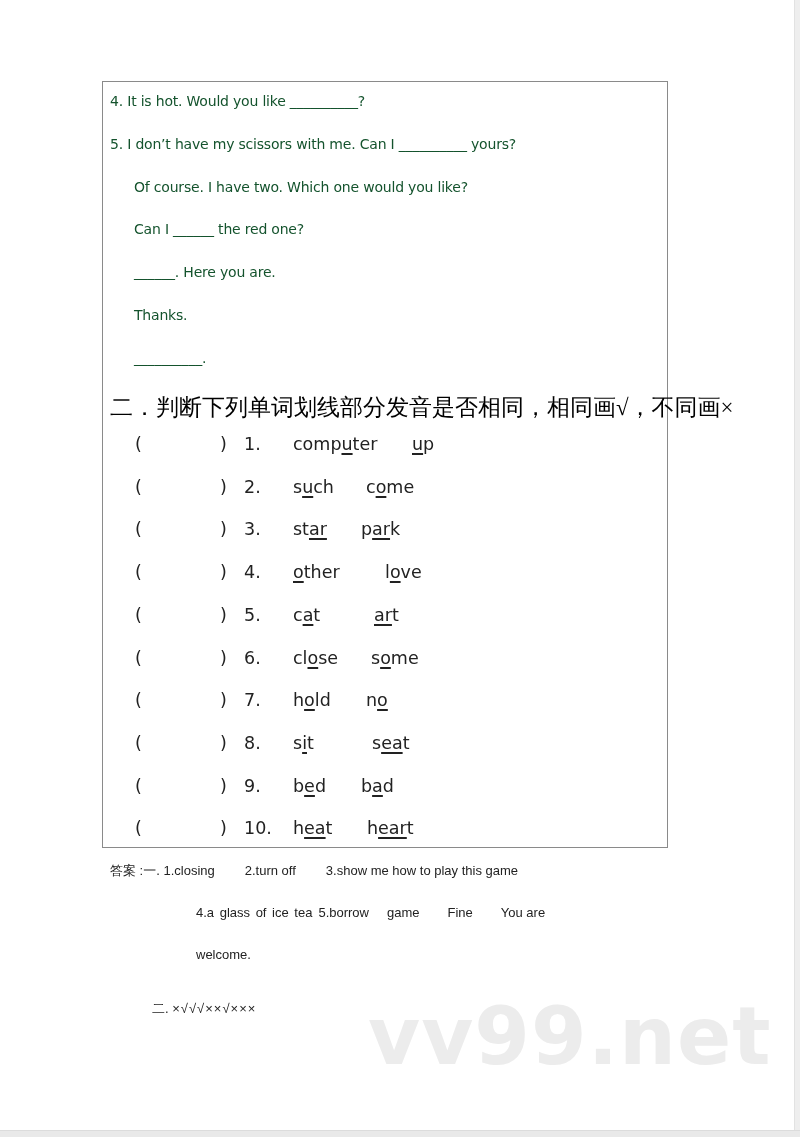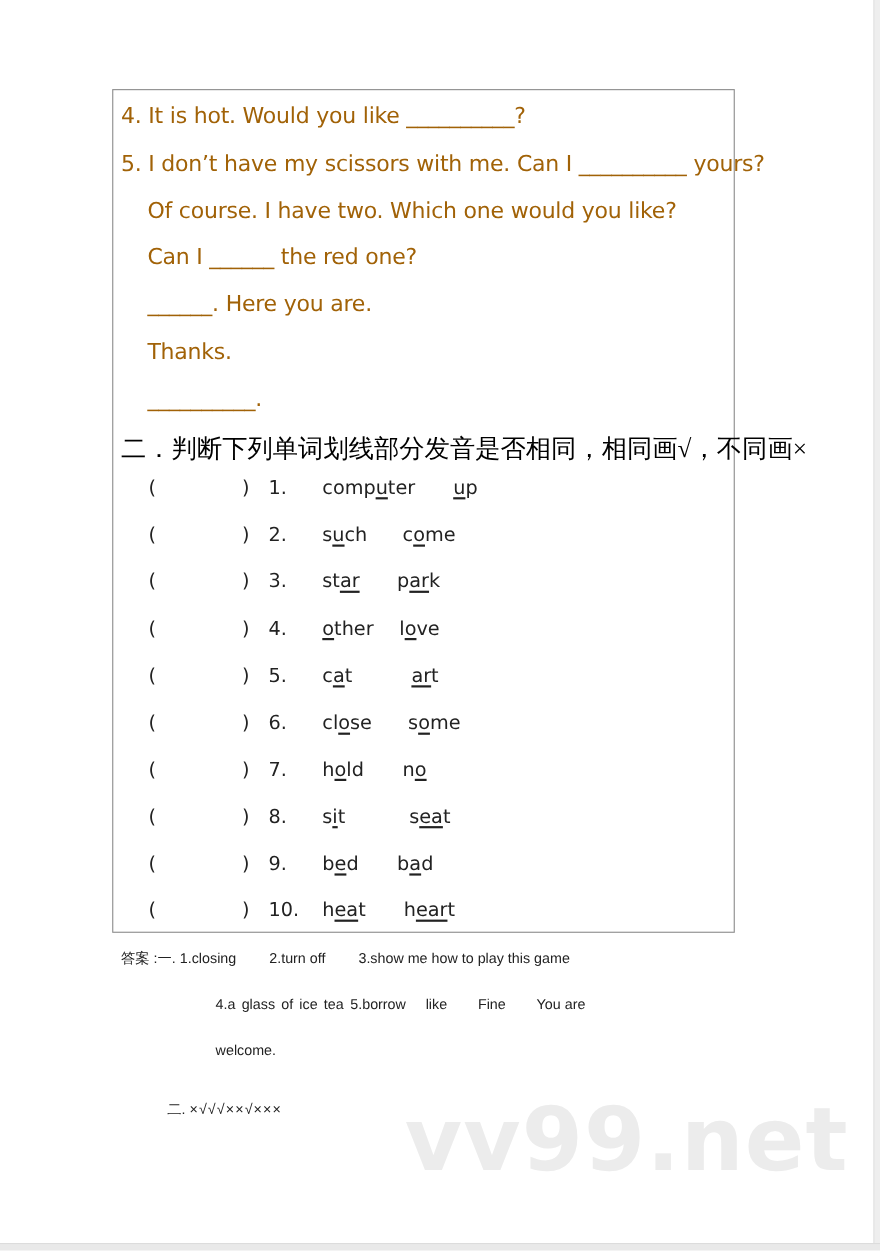--- a/index.html
+++ b/index.html
@@ -21,23 +21,23 @@
     }
     .box {
       position: absolute;
       left: 102px; top: 81px;
       width: 566px; height: 767px;
       border: 1.5px solid #8a8a8a;
       box-sizing: border-box;
     }
     .line {
       position: absolute;
-      font-size: 20px;
+      font-size: 14px;
       white-space: nowrap;
-      color: #a16207;
+      color: #14532d;
       font-family: "DejaVu Sans", "Liberation Sans", sans-serif;
       letter-spacing: -0.2px;
     }
     .cn-heading {
       position: absolute;
       left: 110px; top: 392px;
       font-size: 23px;
       font-family: Liberation Serif, serif;
       color: #000000;
       white-space: nowrap;
@@ -112,21 +112,21 @@
       <span class="paren-close">)</span>
       <span class="num">3.</span>
       <span class="w1"><span>st</span><u>ar</u><span></span></span>
       <span class="w2" style="left: 361px;"><span>p</span><u>ar</u><span>k</span></span>
     </div>
     <div class="row" style="top: 562.1px; width: 800px;">
       <span class="paren-open">(</span>
       <span class="paren-close">)</span>
       <span class="num">4.</span>
       <span class="w1"><span></span><u>o</u><span>ther</span></span>
-      <span class="w2" style="left: 363px;"><span>l</span><u>o</u><span>ve</span></span>
+      <span class="w2" style="left: 385px;"><span>l</span><u>o</u><span>ve</span></span>
     </div>
     <div class="row" style="top: 604.8px; width: 800px;">
       <span class="paren-open">(</span>
       <span class="paren-close">)</span>
       <span class="num">5.</span>
       <span class="w1"><span>c</span><u>a</u><span>t</span></span>
       <span class="w2" style="left: 364px; margin-left: 10px;"><span></span><u>ar</u><span>t</span></span>
     </div>
     <div class="row" style="top: 647.5px; width: 800px;">
       <span class="paren-open">(</span>
@@ -162,21 +162,21 @@
       <span class="num">10.</span>
       <span class="w1"><span>h</span><u>ea</u><span>t</span></span>
       <span class="w2" style="left: 367px; text-align: right;"><span>h</span><u>ear</u><span>t</span></span>
     </div>
   </div>
 
 <div class="answer" style="left:110px; top:862px;">
   <span>答案 :一. </span><span>1.closing</span><span class="gap" style="width:30px"></span><span>2.turn off</span><span class="gap" style="width:30px"></span><span>3.show me how to play this game</span>
 </div>
 <div class="answer" style="left:196px; top:905px;">
-  <span style="word-spacing:2px;">4.a  glass  of  ice  tea</span><span class="gap" style="width:6px"></span><span>5.borrow</span><span class="gap" style="width:18px"></span><span>like</span><span class="gap" style="width:28px"></span><span>Fine</span><span class="gap" style="width:28px"></span><span>You are</span>
+  <span style="word-spacing:2px;">4.a  glass  of  ice  tea</span><span class="gap" style="width:6px"></span><span>5.borrow</span><span class="gap" style="width:18px"></span><span>game</span><span class="gap" style="width:28px"></span><span>Fine</span><span class="gap" style="width:28px"></span><span>You are</span>
 </div>
 <div class="answer" style="left:196px; top:947px;">welcome.</div>
 
 <div class="answer" style="left:152px; top:1000px;">
   <span>二. </span><span style="letter-spacing:1px;">×√√√××√×××</span>
 </div>
 
 <div class="watermark">vv99.net</div>
 
 </body></html>

